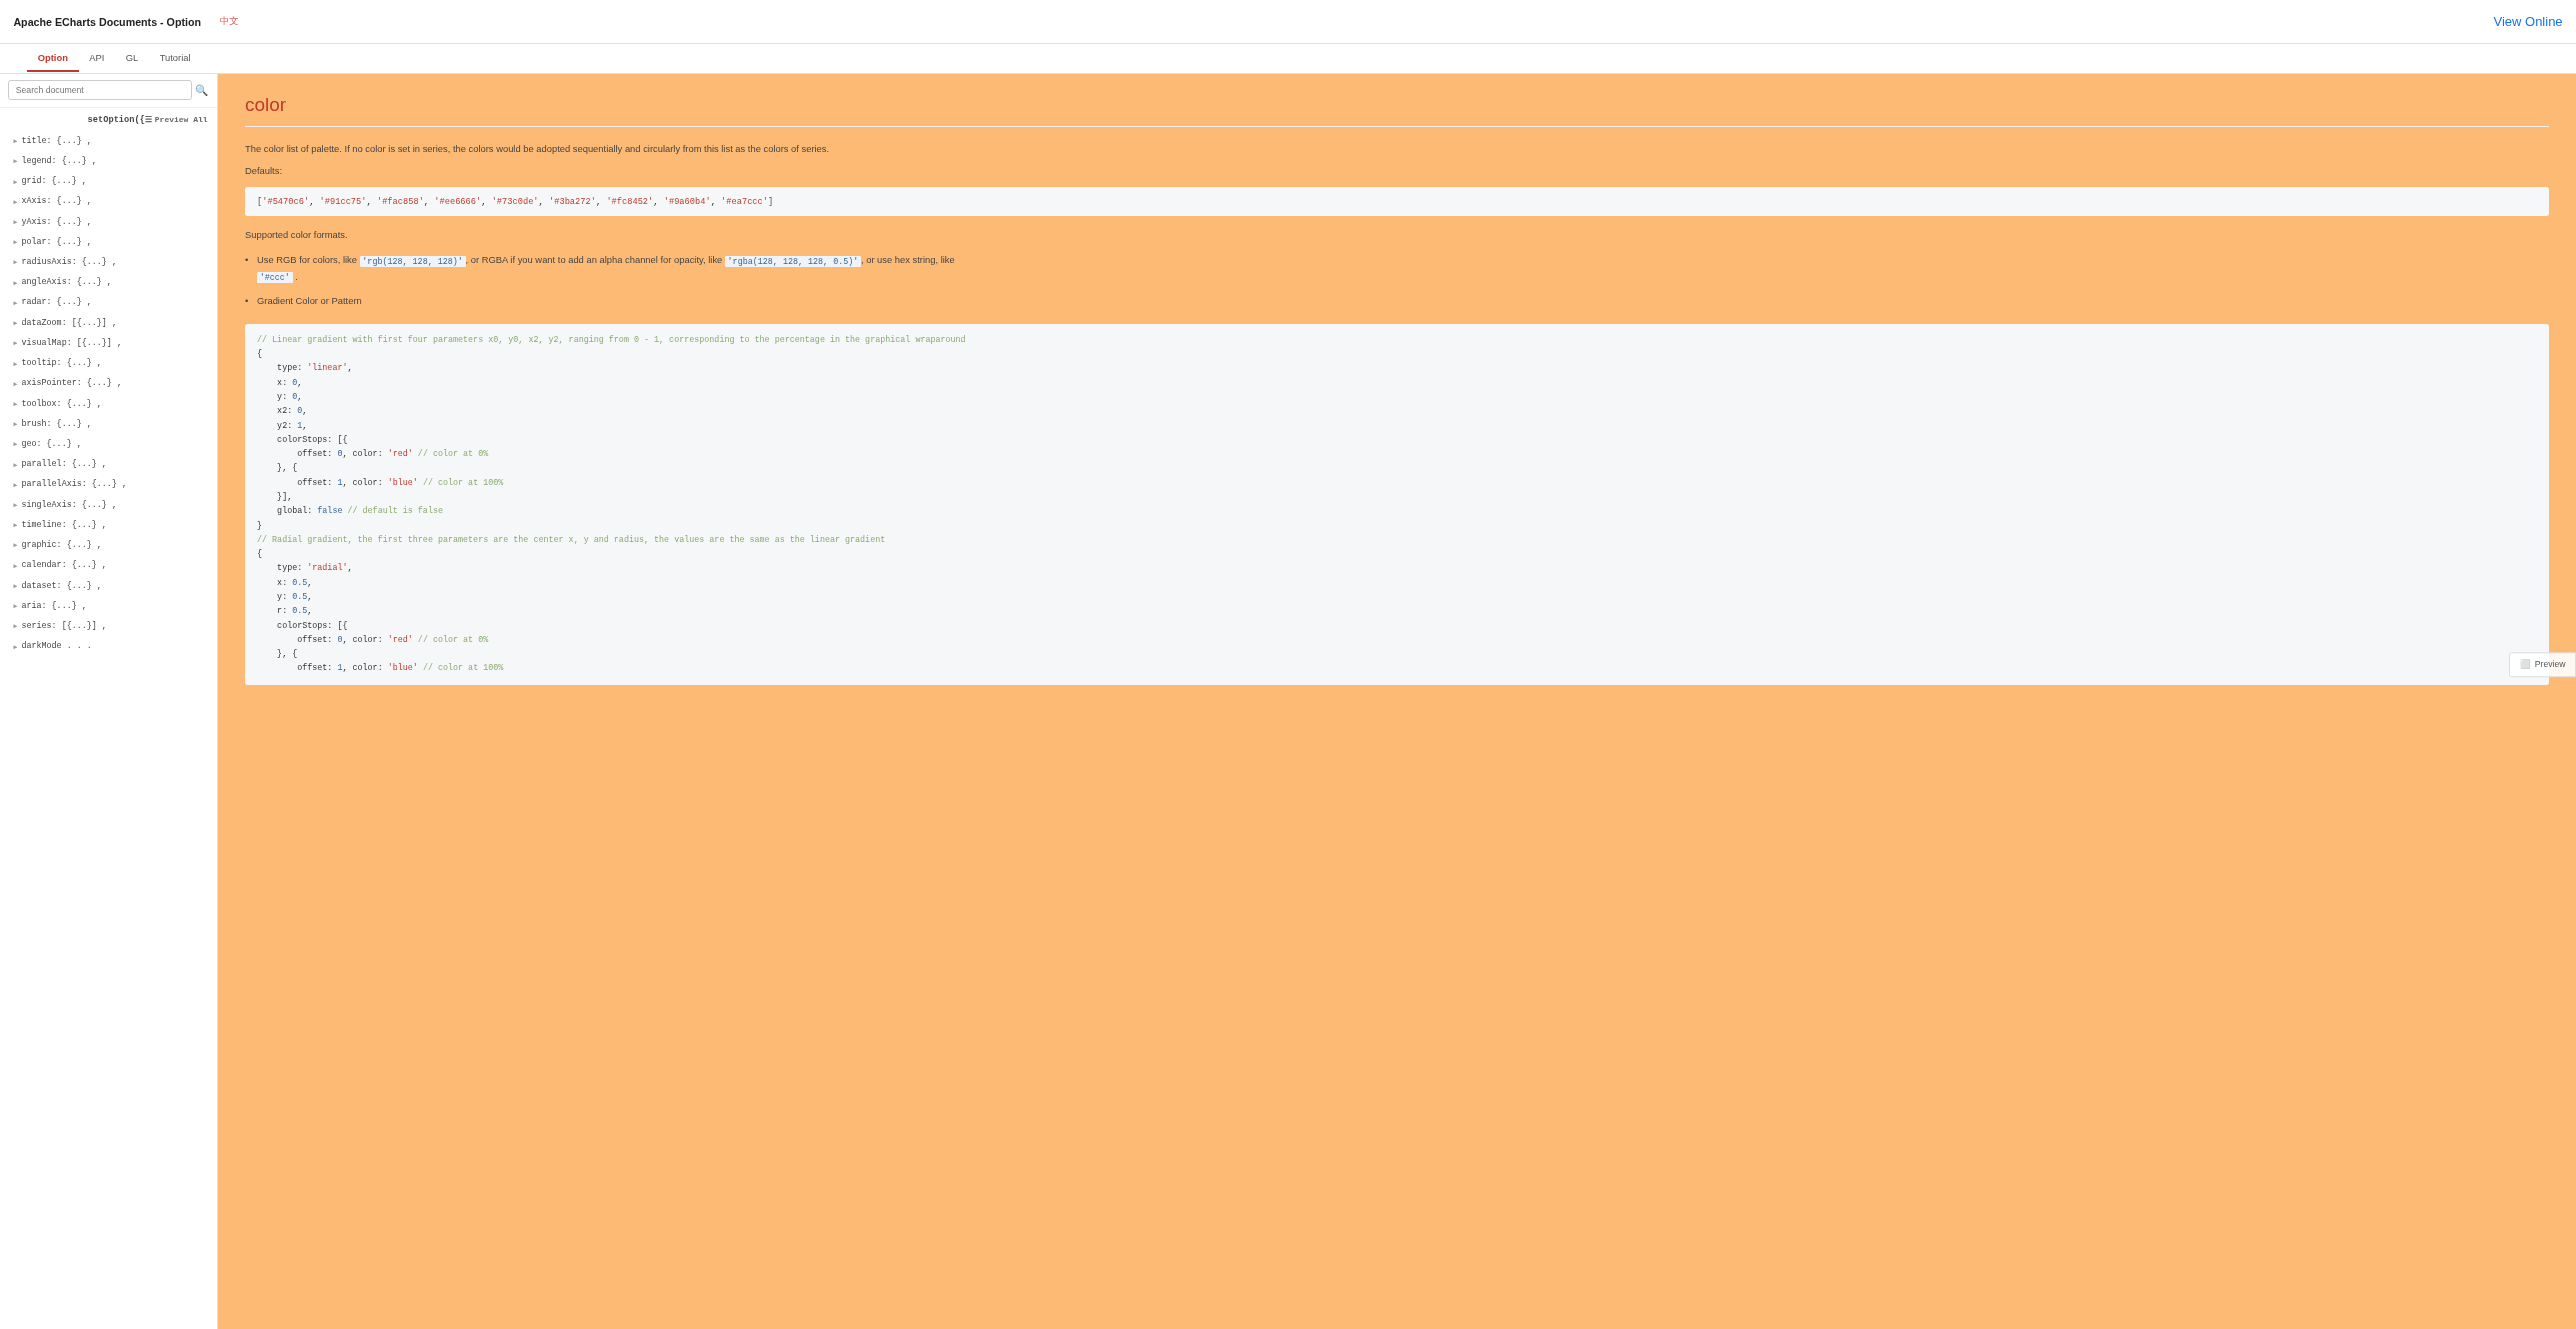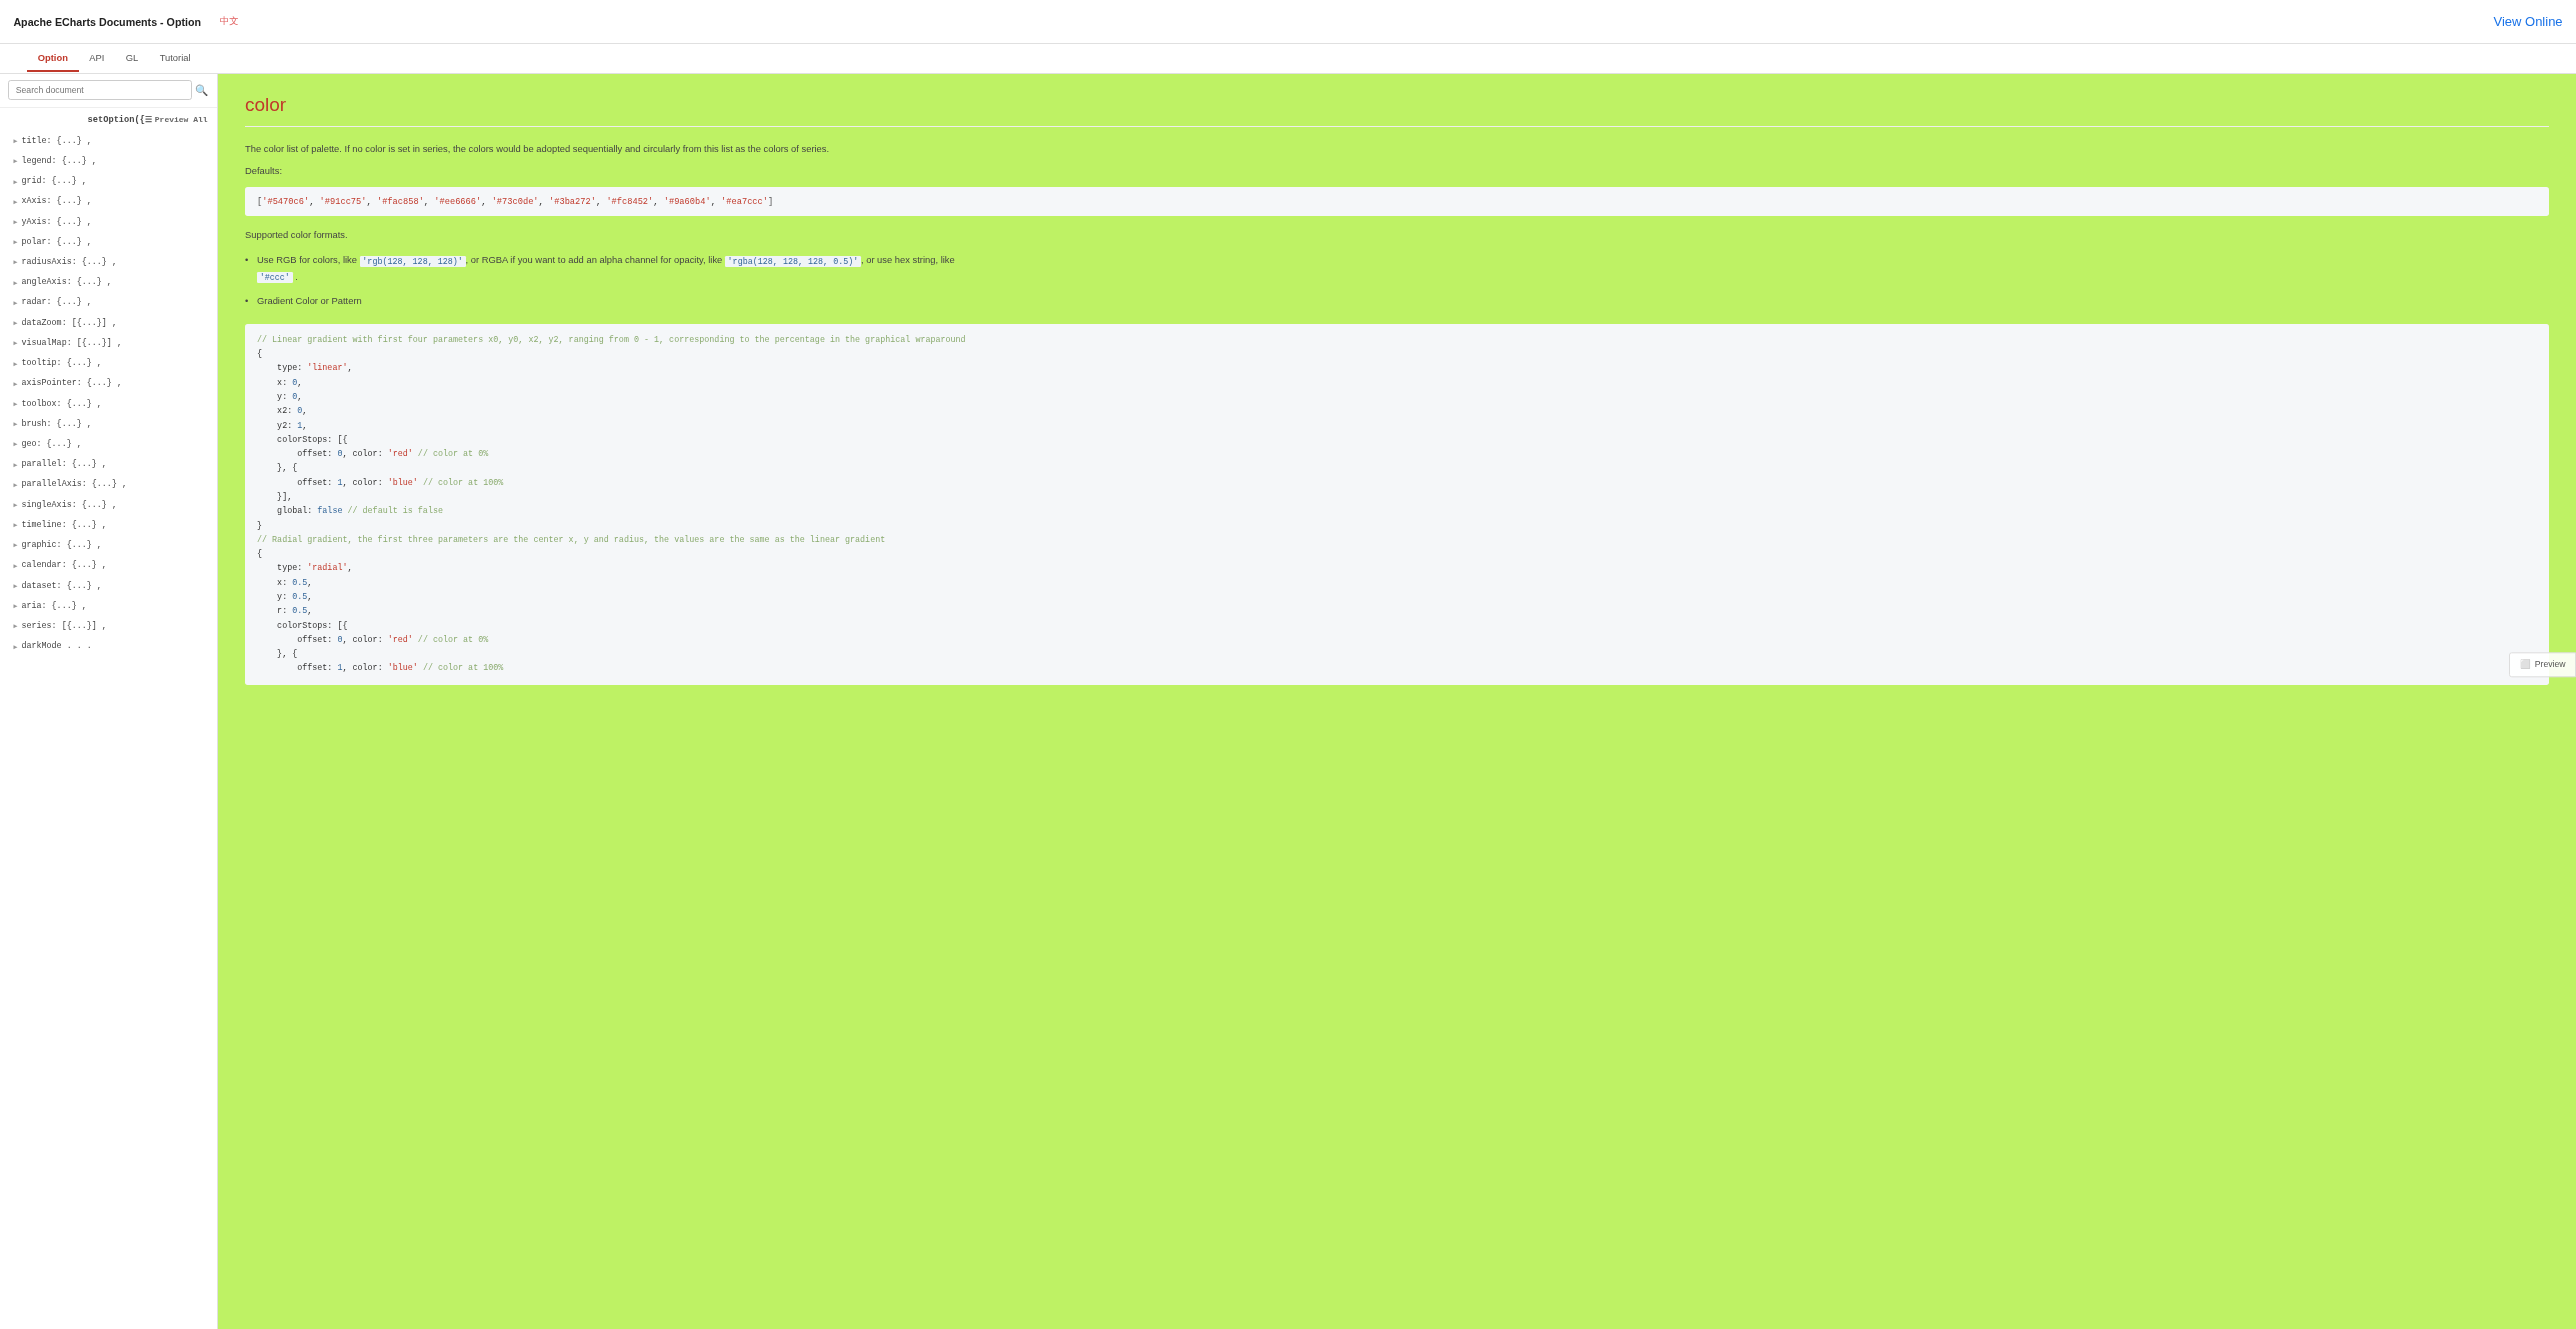--- a/index.html
+++ b/index.html
@@ -23,21 +23,21 @@
     #sidebar { width: 218px; border-right: 0.7px solid #e0e0e0; overflow-y: auto; background: #fff; flex-shrink: 0; }
     #sidebar-search { padding: 6.7px 8px; border-bottom: 0.7px solid #eee; display: flex; align-items: center; }
     #sidebar-search input { flex: 1; border: 0.7px solid #ccc; border-radius: 2.7px; padding: 4px 6.7px; font-size: 8.7px; outline: none; }
     #sidebar-search .search-btn { margin-left: 4px; background: none; border: none; cursor: pointer; color: #666; font-size: 10.7px; }
     .sidebar-header { padding: 6.7px 9.4px; font-size: 8.7px; color: #444; font-family: 'Courier New', monospace; font-weight: bold; display: flex; align-items: center; justify-content: flex-end; }
     .collapse-all { font-size: 8px; color: #666; cursor: pointer; display: flex; align-items: center; gap: 2.7px; }
     .sidebar-item { padding: 3.4px 9.4px 3.4px 13.4px; font-size: 8.4px; font-family: 'Courier New', monospace; color: #444; cursor: pointer; line-height: 1.6; display: flex; align-items: center; }
     .sidebar-item .arrow { margin-right: 4px; font-size: 6.7px; color: #999; }
 
     
-    #content { flex: 1; overflow-y: auto; padding: 20px 27px; background: #bef264; position: relative; }
+    #content { flex: 1; overflow-y: auto; padding: 20px 27px; background: #fdba74; position: relative; }
     h1.page-title { font-size: 19px; font-weight: 400; color: #c0392b; margin-bottom: 13.4px; border-bottom: 0.7px solid #eee; padding-bottom: 10.7px; }
     .description { font-size: 9.4px; color: #444; line-height: 1.6; margin-bottom: 9.4px; }
     .defaults-label { font-size: 9.4px; color: #444; margin-bottom: 11px; }
     .code-block { background: #f5f7f9; border-radius: 2.7px; padding: 9.4px 12px; font-family: 'Courier New', monospace; font-size: 8.7px; margin-bottom: 13.4px; color: #333; overflow-x: auto; }
     .color-hex { color: #c0392b; }
     .color-bracket { color: #555; }
     .section-title { font-size: 9.4px; color: #444; margin-bottom: 8px; }
     .bullet-list { list-style: none; padding: 0; margin-bottom: 10.7px; }
     .bullet-list li { padding: 4px 0 4px 12px; font-size: 9.4px; color: #444; line-height: 1.7; position: relative; }
     .bullet-list li::before { content: '•'; position: absolute; left: 0; color: #444; }

